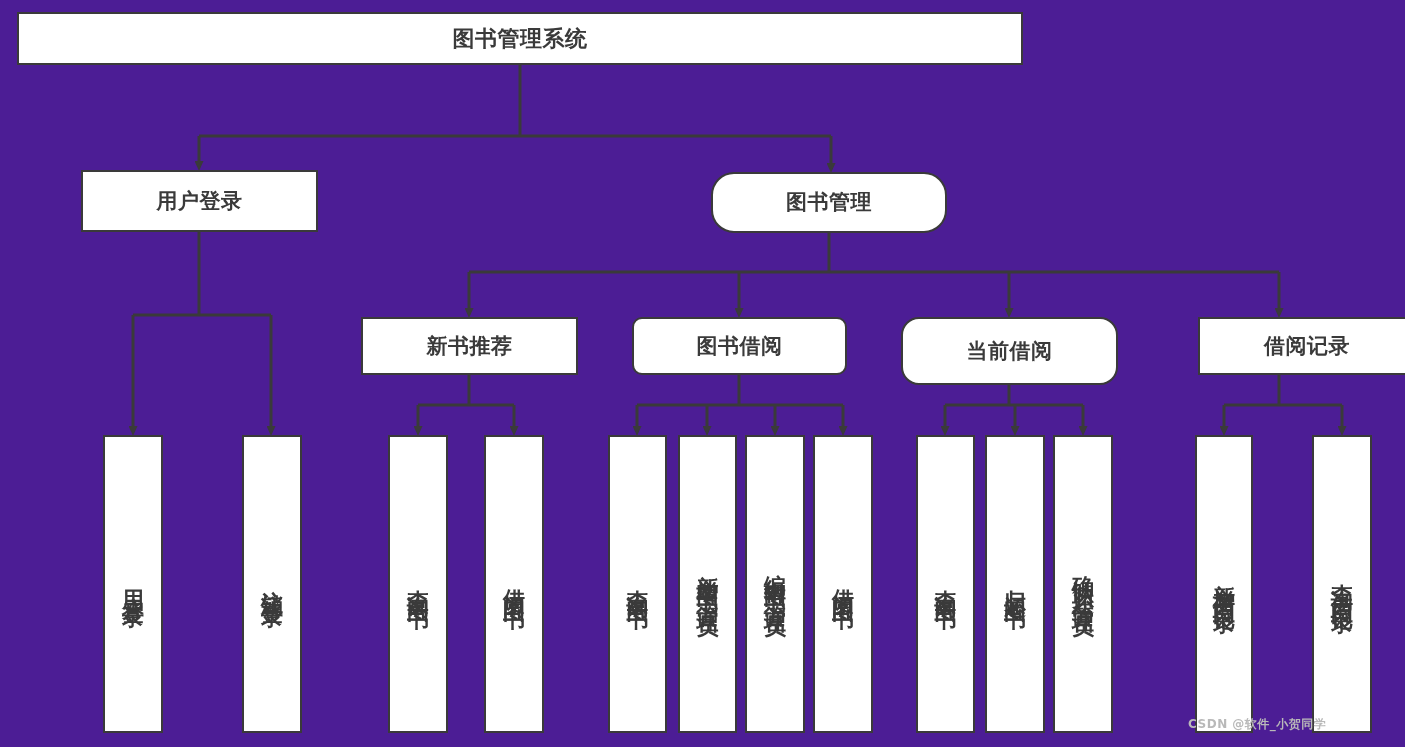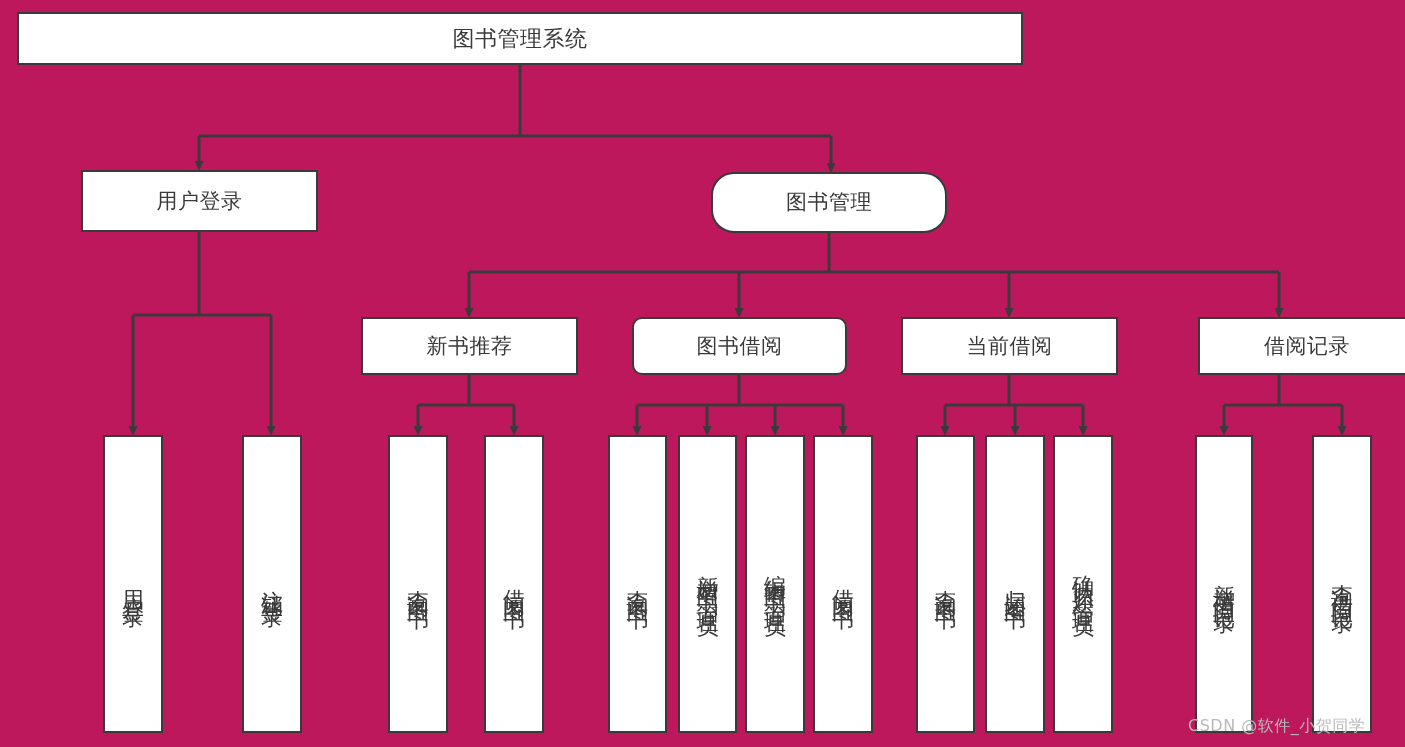--- a/index.html
+++ b/index.html
@@ -8,22 +8,23 @@
     padding: 0;
     background: #ffffff;
   }
   body {
     font-family: "DejaVu Sans", "Liberation Sans", sans-serif;
   }
   #canvas {
     position: relative;
     width: 1405px;
     height: 747px;
-    background: #be185d;
+    background: #4c1d95;
     overflow: hidden;
+    font-weight: bold;
   }
   #connectors {
     position: absolute;
     left: 0;
     top: 0;
     width: 1405px;
     height: 747px;
     pointer-events: none;
   }
   .node {
@@ -60,21 +61,21 @@
     writing-mode: vertical-rl;
     text-orientation: upright;
     font-size: 22px;
     line-height: 1.0;
     letter-spacing: 6px;
   }
   .watermark {
     position: absolute;
     left: 1188px;
     top: 716px;
-    font-size: 16px;
+    font-size: 12px;
     color: #b9b9b9;
     white-space: nowrap;
     letter-spacing: 0.5px;
   }
 </style>
 </head>
 <body>
 
 <div id="canvas">
 
@@ -143,21 +144,21 @@
   </div>
 
   <div class="node horiz" style="left:361px; top:317px; width:217px; height:58px;">
     <span class="label">新书推荐</span>
   </div>
 
   <div class="node horiz" style="left:632px; top:317px; width:215px; height:58px;border-radius:10px;">
     <span class="label">图书借阅</span>
   </div>
 
-  <div class="node horiz" style="left:901px; top:317px; width:217px; height:58px;">
+  <div class="node horiz" style="left:901px; top:317px; width:217px; height:68px;border-radius:18px;">
     <span class="label">当前借阅</span>
   </div>
 
   <div class="node horiz" style="left:1170px; top:317px; width:218px; height:58px;margin-left:28px;">
     <span class="label">借阅记录</span>
   </div>
 
   <div class="node vert" style="left:103px; top:435px; width:60px; height:298px;">
     <span class="label">用户登录</span>
   </div>

